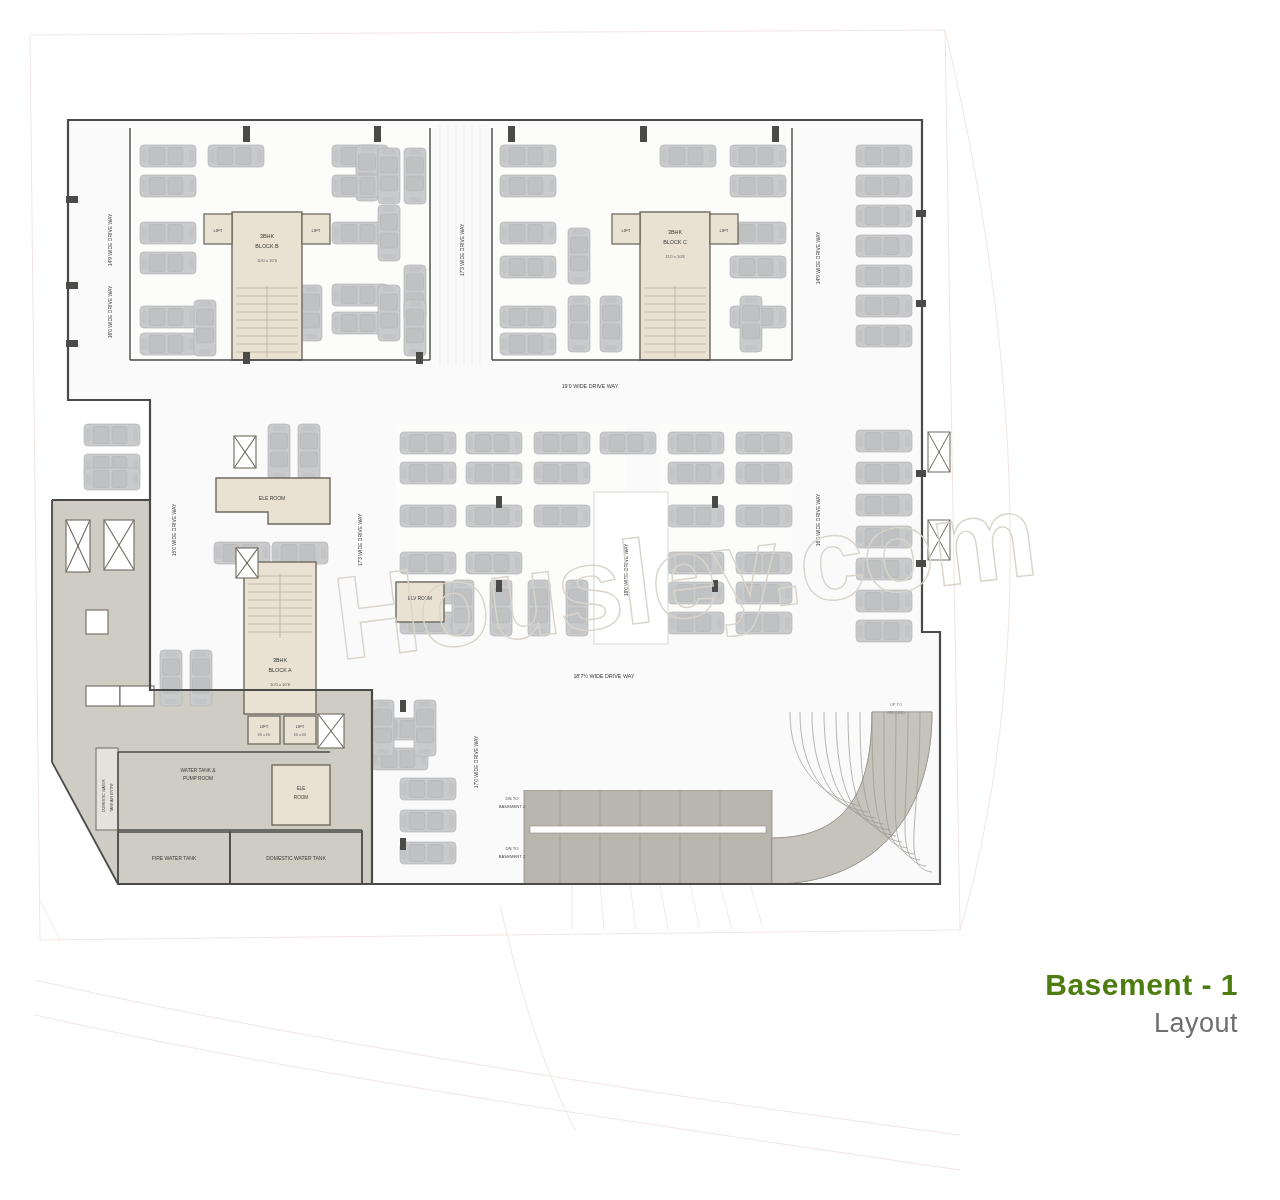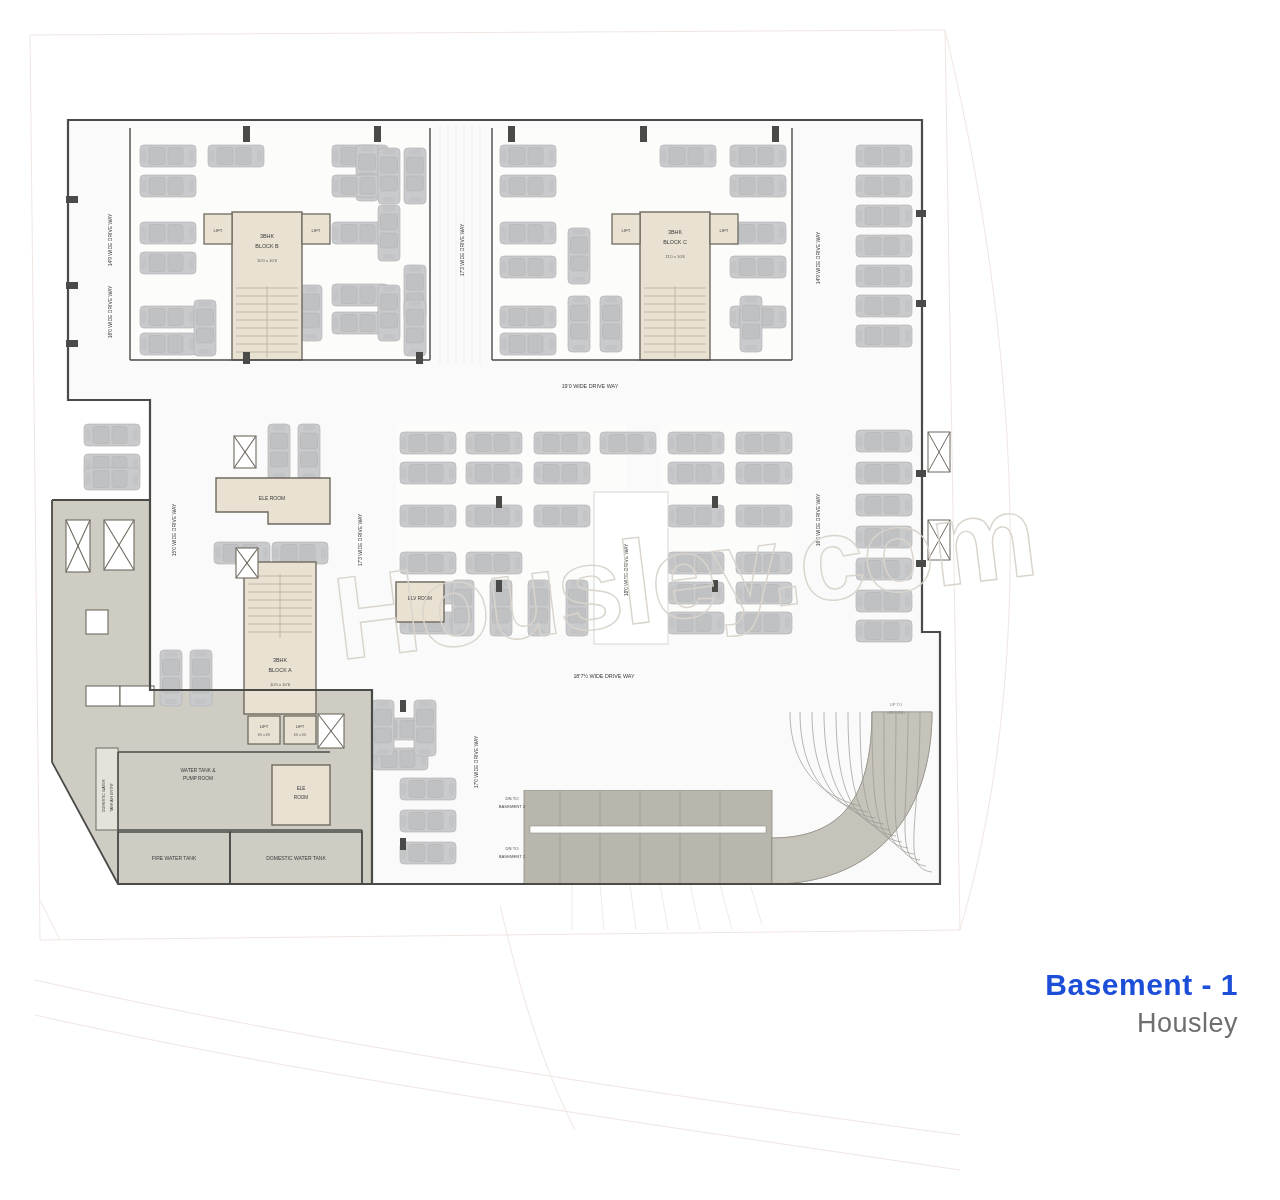--- a/index.html
+++ b/index.html
@@ -4,21 +4,21 @@
 <style>
   html,body{margin:0;padding:0;background:#ffffff;}
   body{width:1280px;height:1200px;position:relative;overflow:hidden;
        font-family:"Liberation Sans", sans-serif;color:#3b3b3b;}
 
   #plan{position:absolute;left:0;top:0;width:1280px;height:1200px;}
 
   
   .caption{position:absolute;right:42px;top:968px;text-align:right;
            font-family:"Liberation Sans", sans-serif;}
-  .caption .title{font-size:30px;font-weight:bold;color:#1d4ed8;letter-spacing:.5px;}
+  .caption .title{font-size:30px;font-weight:bold;color:#4d7c0f;letter-spacing:.5px;}
   .caption .sub{font-size:27px;font-weight:normal;color:#6e6e6c;margin-top:6px;letter-spacing:.5px;}
   .wm-text{font-family:"Liberation Sans", sans-serif;font-size:118px;font-weight:bold;
            fill:none;stroke:#d9d4cc;stroke-width:1.4px;letter-spacing:-2px;}
 </style>
 </head>
 <body>
 
 <svg id="plan" viewBox="0 0 1280 1200" xmlns="http://www.w3.org/2000/svg">
 
   <defs>
@@ -523,14 +523,14 @@
     <rect x="400" y="838" width="6" height="12"></rect>
   </g>
 
   <g>
     <text x="340" y="660" class="wm-text" transform="rotate(-7 340 660)">Housley.com</text>
   </g>
 </svg>
 
 <div class="caption">
   <div class="title">Basement - 1</div>
-  <div class="sub">Housley</div>
+  <div class="sub">Layout</div>
 </div>
 
 </body></html>

